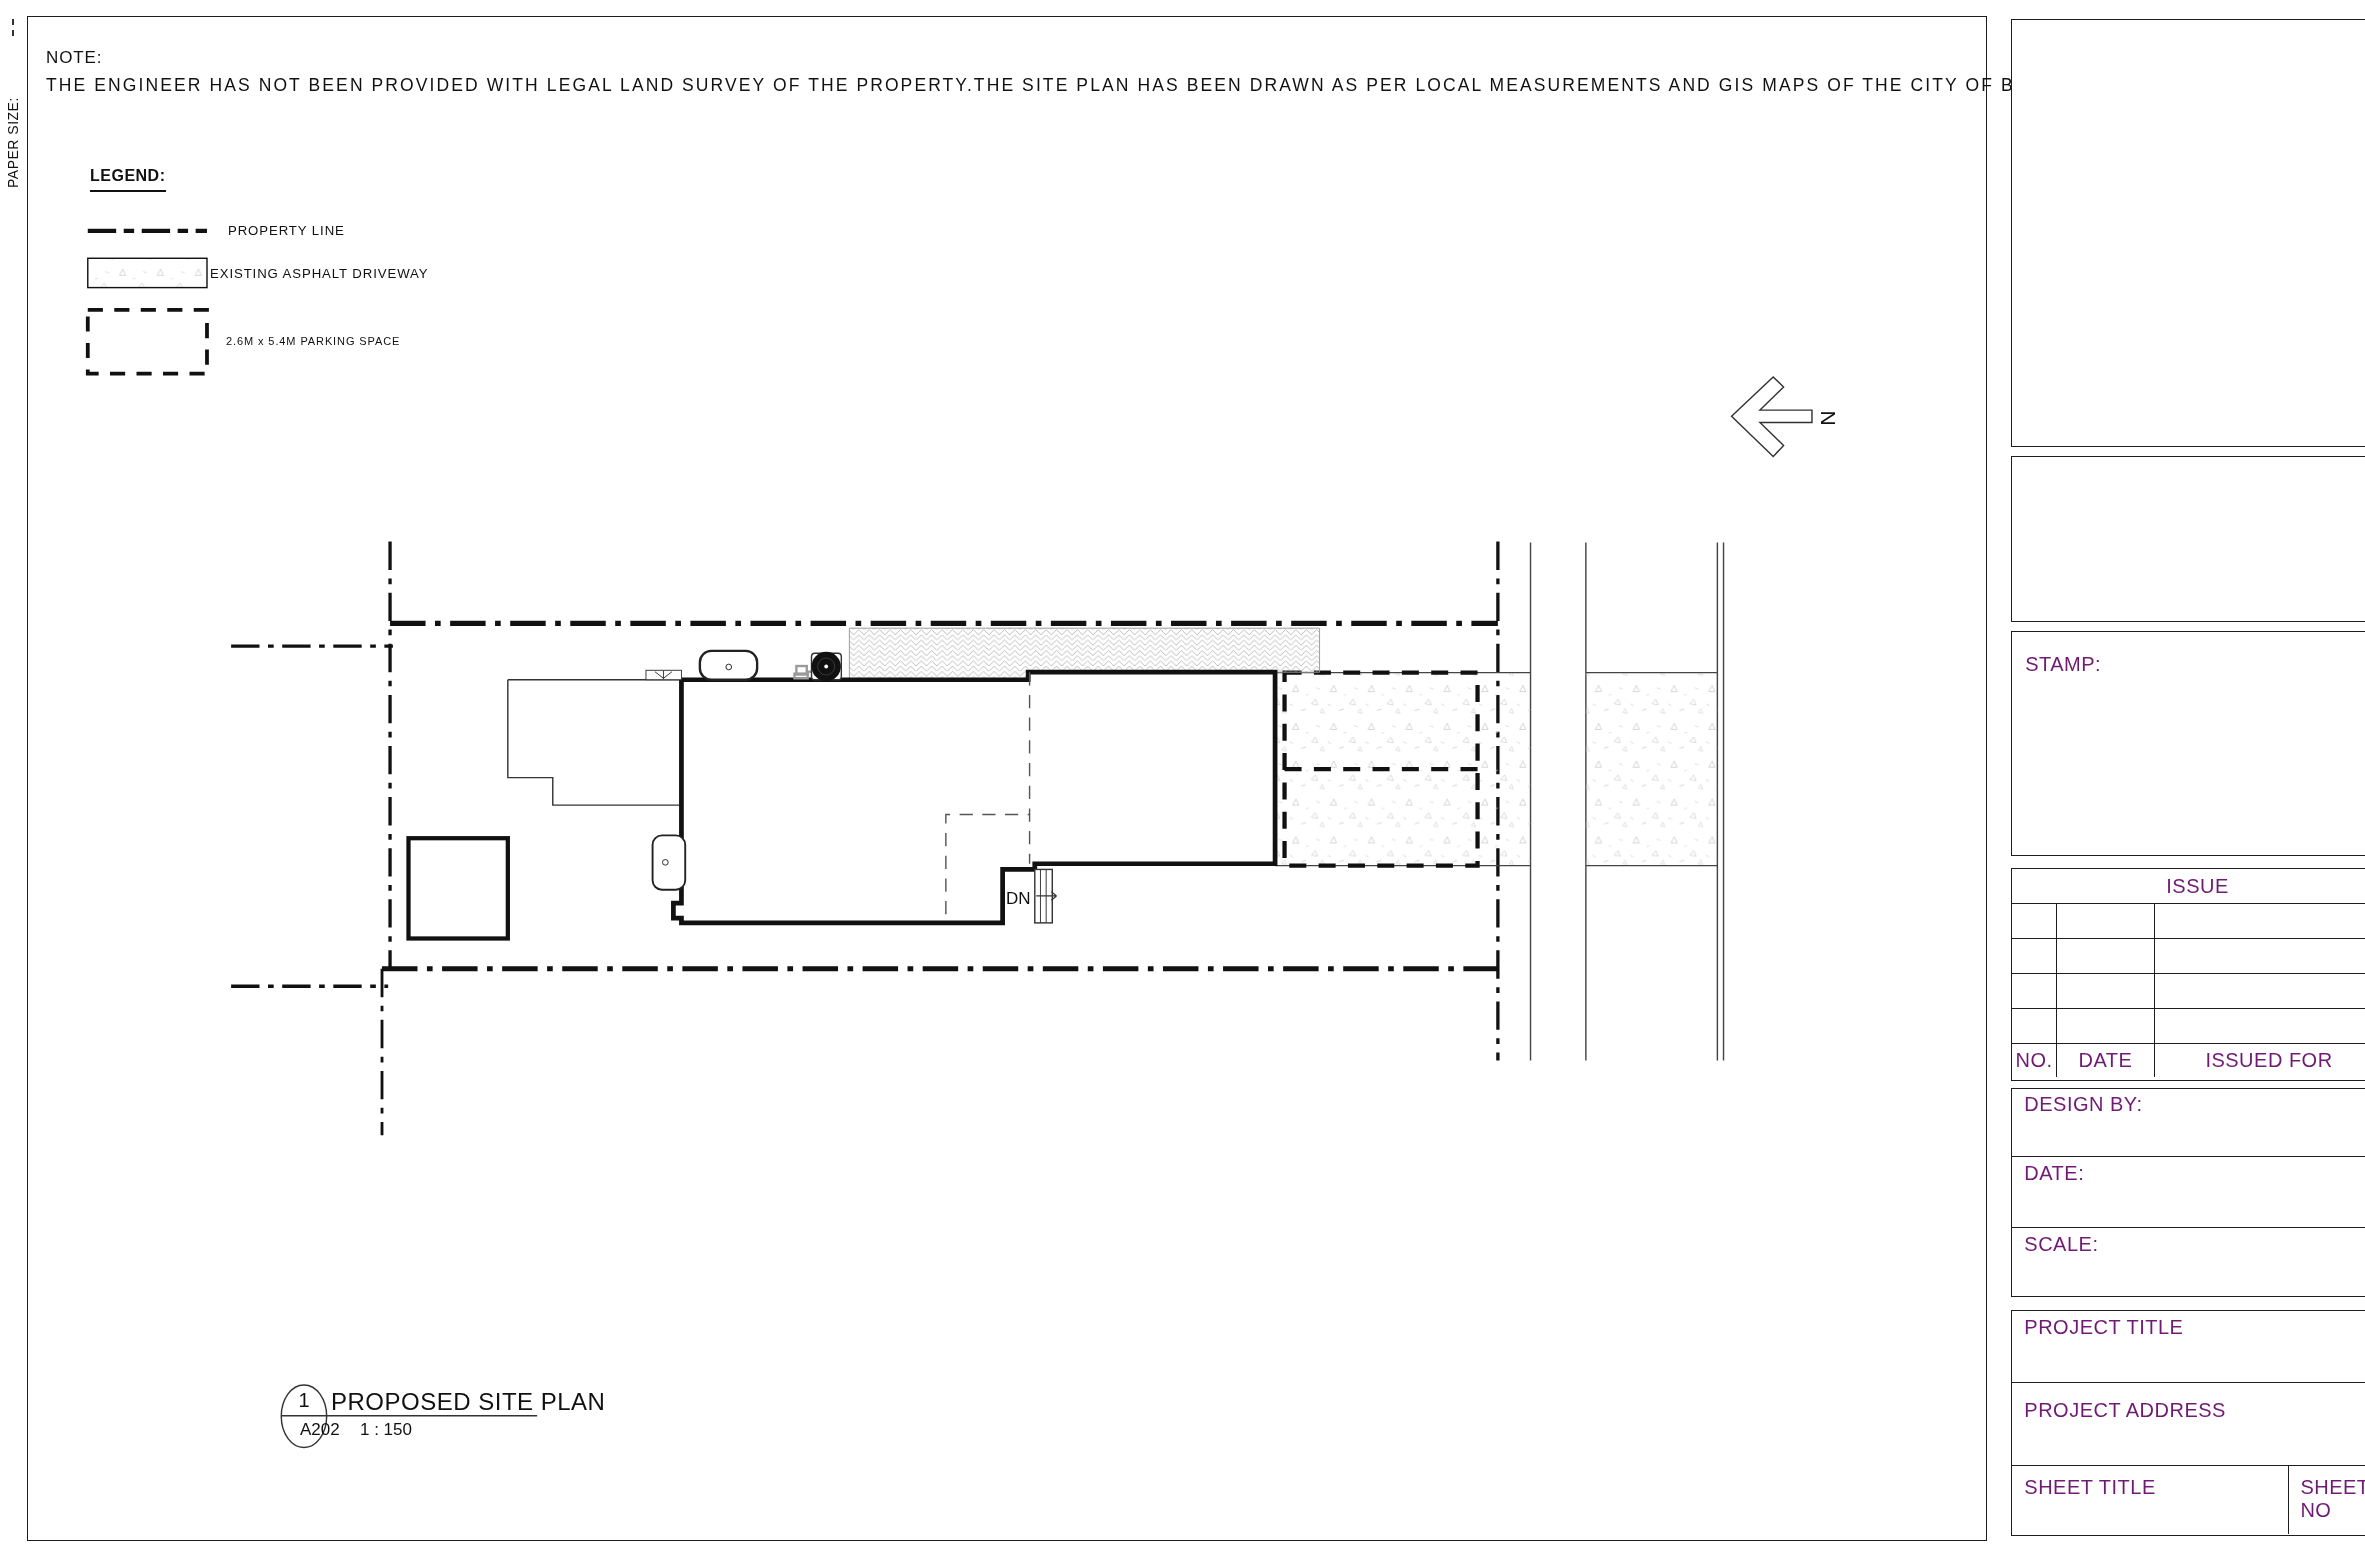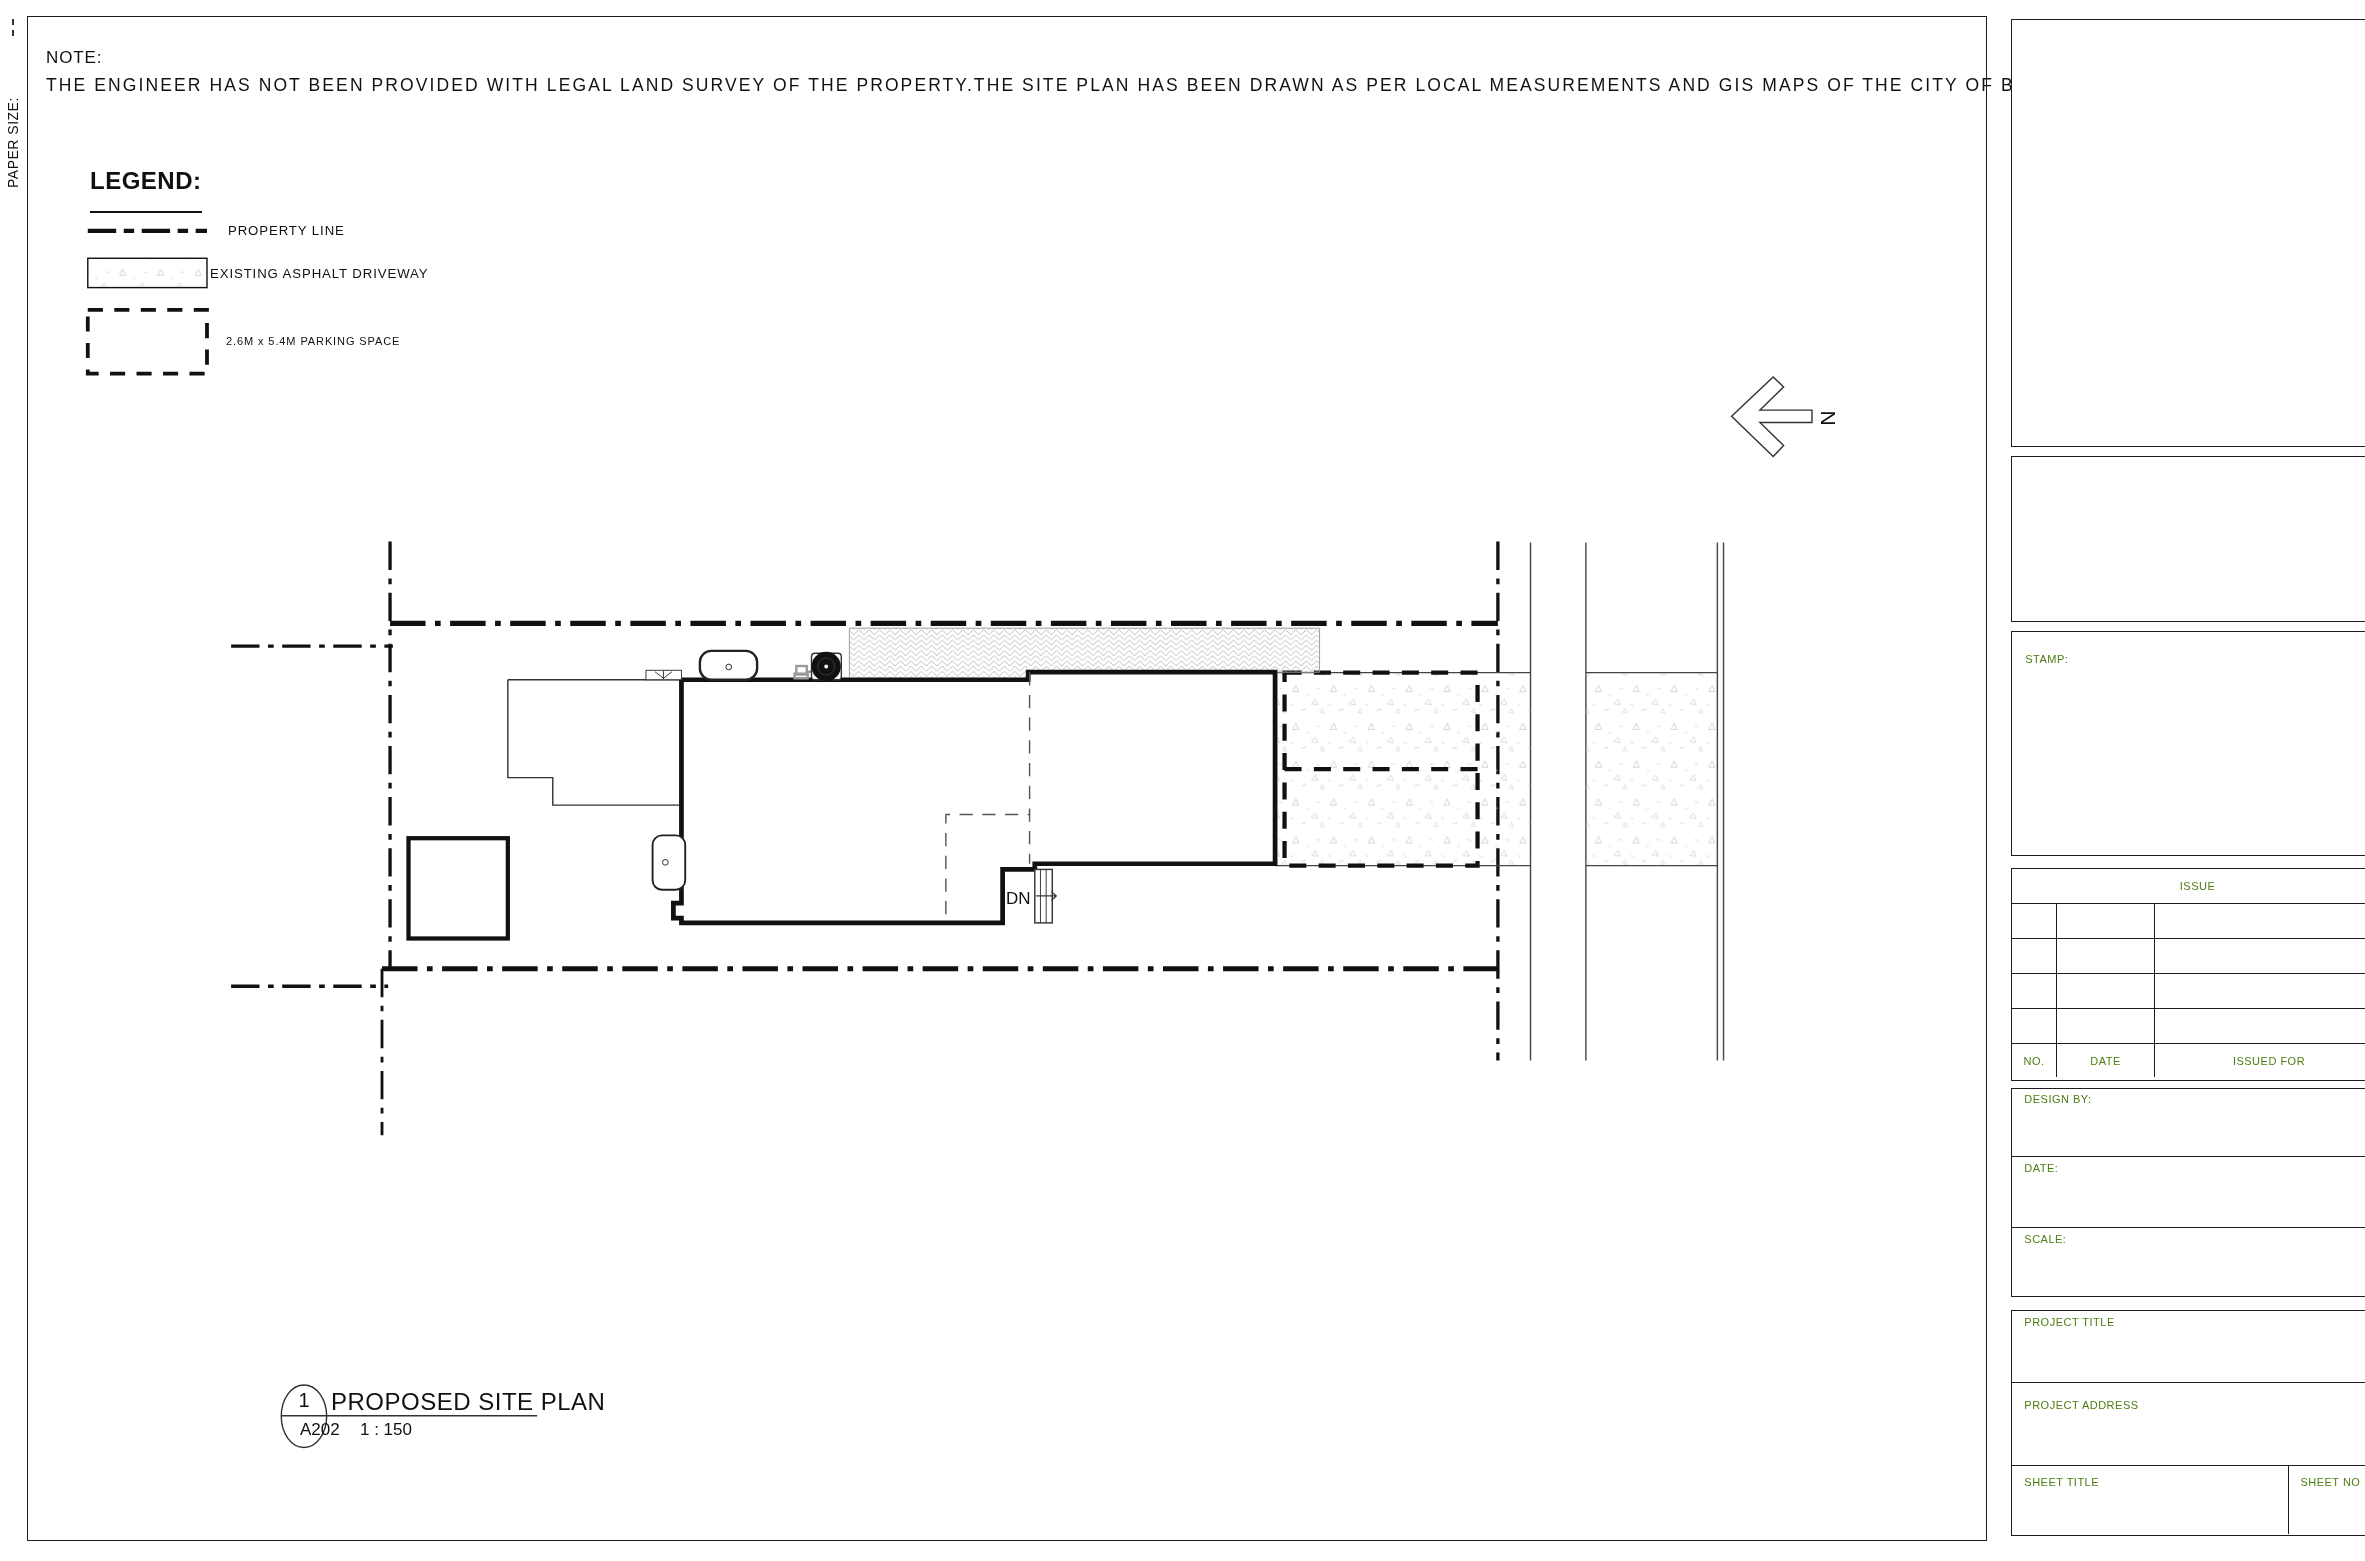--- a/index.html
+++ b/index.html
@@ -1,20 +1,20 @@
 <!DOCTYPE html>
 <html style="font-size:7.6px"><head>
 <meta charset="utf-8">
 <style>
   html,body{margin:0;padding:0;background:#ffffff;}
   #page{position:relative;width:2413px;height:1561px;background:#ffffff;overflow:hidden;
         font-family:"Liberation Sans",sans-serif;color:#111;}
   .abs{position:absolute;white-space:nowrap;}
   .box{position:absolute;border:1.4px solid #1d1d1d;background:#fff;box-sizing:border-box;}
-  .tb-label{font-size:11px;letter-spacing:0.5px;color:#4d7c0f;}
+  .tb-label{font-size:20px;letter-spacing:0.5px;color:#701a75;}
   .cell{box-sizing:border-box;}
   #issue-table .row{display:flex;box-sizing:border-box;border-bottom:0.9px solid #1d1d1d;}
   #issue-table .c1{width:44px;border-right:0.9px solid #1d1d1d;}
   #issue-table .c2{width:97px;border-right:0.9px solid #1d1d1d;}
   #issue-table .c3{flex:1;}
   .centered{display:flex;align-items:center;justify-content:center;}
 </style>
 </head>
 <body>
 
@@ -22,21 +22,21 @@
 
   <div class="box" style="left:26.5px;top:15.6px;width:1960px;height:1525px;border-width:1.4px;background:transparent;"></div>
 
   <div class="abs" style="left:12.3px;top:19px;height:17px;width:0;border-left:2.4px dashed #333;"></div>
 
   <div class="abs" style="left:4.7px;top:188px;font-size:14px;letter-spacing:0.5px;transform:rotate(-90deg);transform-origin:0 0;">PAPER SIZE:</div>
 
   <div class="abs" style="left:46px;top:48px;font-size:17px;letter-spacing:0.9px;">NOTE:</div>
   <div class="abs" style="left:46px;top:75px;font-size:17.5px;letter-spacing:2.1px;">THE ENGINEER HAS NOT BEEN PROVIDED WITH LEGAL LAND SURVEY OF THE PROPERTY.THE SITE PLAN HAS BEEN DRAWN AS PER LOCAL MEASUREMENTS AND GIS MAPS OF THE CITY OF BRAMPTON.</div>
 
-  <div class="abs" style="left:90px;top:167px;font-size:24px;font-weight:bold;letter-spacing:0.5px;border-bottom:2.8px solid #111;padding-bottom:16px;">LEGEND:</div>
+  <div class="abs" style="left:90px;top:167px;font-size:16px;font-weight:bold;letter-spacing:0.5px;border-bottom:2.8px solid #111;padding-bottom:5px;">LEGEND:</div>
   <div class="abs" style="left:228px;top:223px;font-size:13.2px;letter-spacing:0.9px;">PROPERTY LINE</div>
   <div class="abs" style="left:210px;top:266px;font-size:13.2px;letter-spacing:0.9px;">EXISTING ASPHALT DRIVEWAY</div>
   <div class="abs" style="left:226px;top:335px;font-size:11px;letter-spacing:0.9px;">2.6M x 5.4M PARKING SPACE</div>
 
   <svg width="2413" height="1561" viewBox="0 0 5100 3300" style="position:absolute;left:0;top:0;">
     <defs>
       <pattern id="stipple" width="80" height="80" patternUnits="userSpaceOnUse">
         <path d="M12,22 L19,9 L25,22 Z" fill="none" stroke="#c4c4c4" stroke-width="1.5"></path>
         <path d="M52,48 L60,38 L65,50 Z" fill="none" stroke="#cccccc" stroke-width="1.5"></path>
         <path d="M30,62 l10,-3" stroke="#c4c4c4" stroke-width="1.5"></path>

